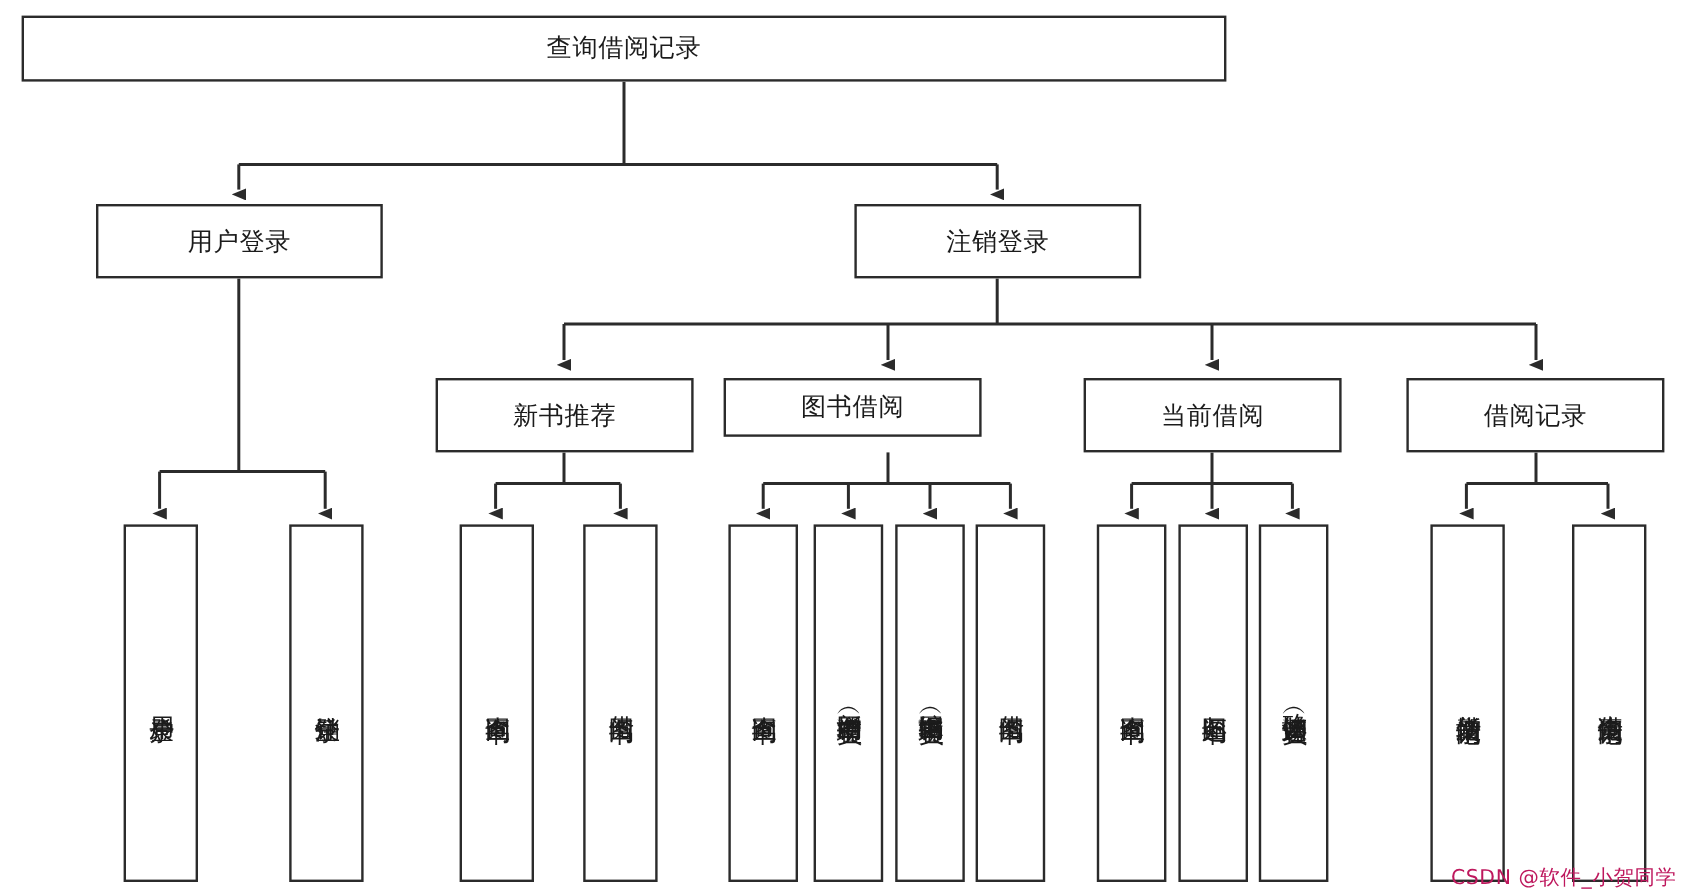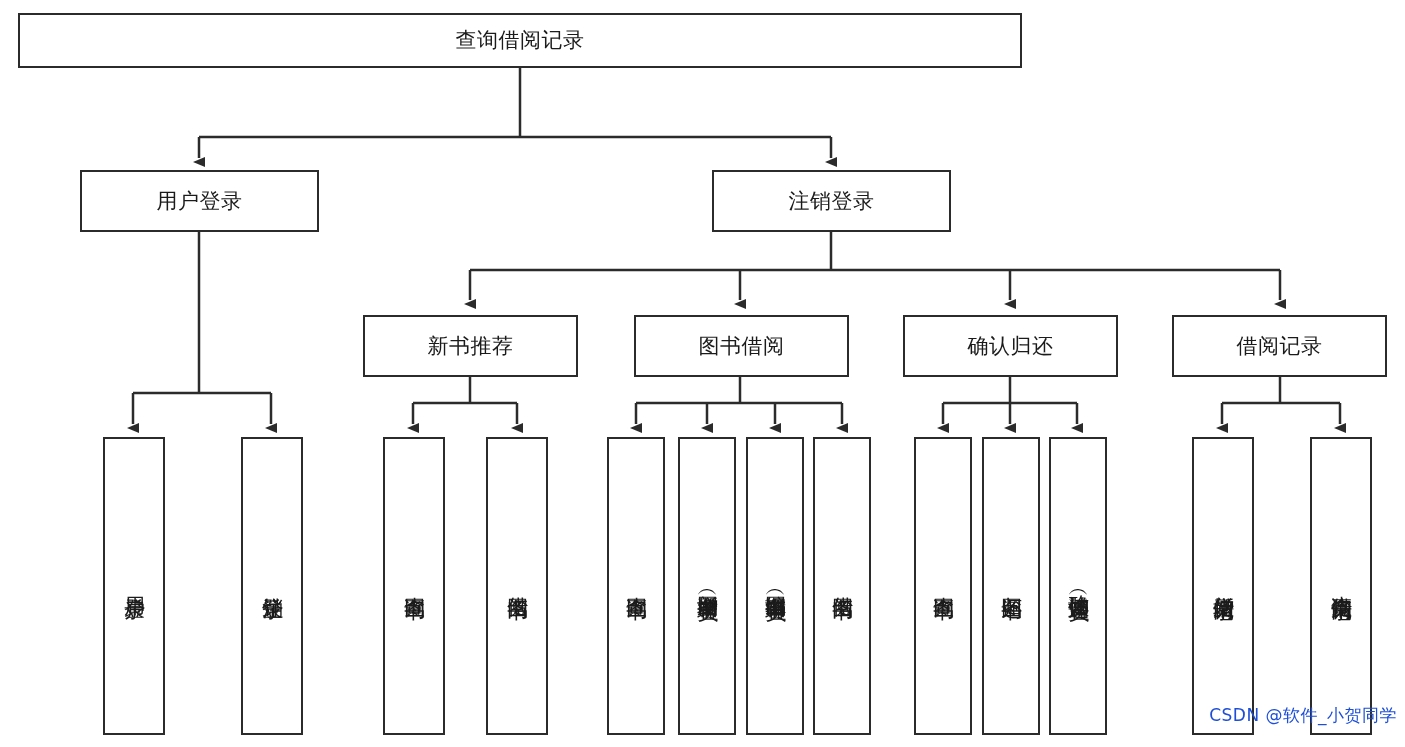--- a/index.html
+++ b/index.html
@@ -56,23 +56,23 @@
   }
   .leaf.align-mid .node-label {
     margin-top: 82px;
   }
   .leaf.align-top .node-label {
     margin-top: 8px;
   }
   .watermark {
     position: absolute;
     right: 8px;
-    bottom: 20px;
+    bottom: 4px;
     font-size: 17px;
-    color: #1d4ed8;
+    color: #be185d;
     letter-spacing: 0.5px;
     white-space: nowrap;
   }
 </style>
 </head>
 <body>
 
 <div id="canvas">
 
   <svg id="wires" viewBox="0 0 1405 747" width="1405" height="747" xmlns="http://www.w3.org/2000/svg">
@@ -134,25 +134,25 @@
   <div class="node" style="left:80px; top:170px; width:239px; height:62px;">
     <span class="node-label">用户登录</span>
   </div>
   <div class="node" style="left:712px; top:170px; width:239px; height:62px;">
     <span class="node-label">注销登录</span>
   </div>
 
   <div class="node" style="left:363px; top:315px; width:215px; height:62px;text-align:center;">
     <span class="node-label">新书推荐</span>
   </div>
-  <div class="node" style="left:634px; top:315px; width:215px; height:62px;">
+  <div class="node" style="left:603px; top:315px; width:215px; height:49px;">
     <span class="node-label">图书借阅</span>
   </div>
   <div class="node" style="left:903px; top:315px; width:215px; height:62px;">
-    <span class="node-label">确认归还</span>
+    <span class="node-label">当前借阅</span>
   </div>
   <div class="node" style="left:1172px; top:315px; width:215px; height:62px;">
     <span class="node-label">借阅记录</span>
   </div>
 
   <div class="node leaf align-mid" style="left:103px; top:437px; width:62px; height:298px;">
     <span class="node-label" style="margin-top: 141px;">用户登录</span>
   </div>
   <div class="node leaf align-mid" style="left:241px; top:437px; width:62px; height:298px;">
     <span class="node-label" style="margin-top: 141px;">注销登录</span>

